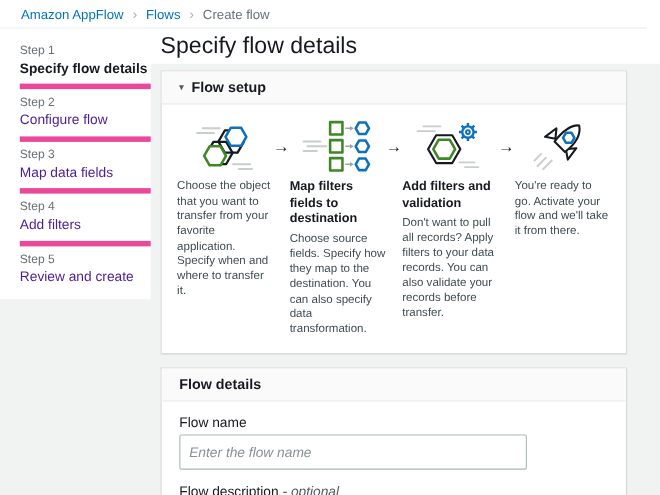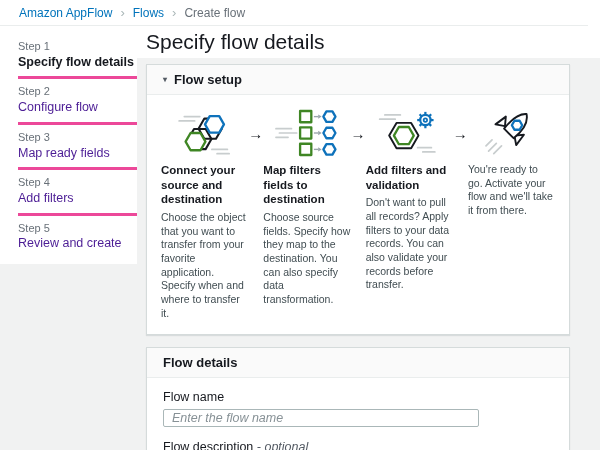--- a/index.html
+++ b/index.html
@@ -14,21 +14,21 @@
   .crumb-sep { color:#aab7b8; margin:0 8px; font-size:13px; }
   .crumb-current { color:#687078; }
 
   
   .page-bg { position:absolute; left:0; top:58px; width:600px; height:392px; background:#f1f2f2; }
 
   
   .steps-nav { position:absolute; left:0; top:26px; width:137px; background:#fff;
                padding:8px 0 6px 18px; z-index:2; }
   .step-item { padding:6px 0; }
-  .step-item + .step-item { border-top:3px solid #ec4899; }
+  .step-item + .step-item { border-top:5px solid #ec4899; }
   .step-num { font-size:11px; color:#687078; line-height:1.25; margin-bottom:1px; }
   .step-title { font-size:12.5px; color:#4c1d95; line-height:1.25; }
   .step-item.active .step-title { color:#16191f; font-weight:bold; }
 
   
   .main { position:absolute; left:146px; top:30px; width:424px; z-index:2; }
   .page-title { font-size:21px; font-weight:400; color:#16191f; margin-bottom:10px; }
 
   .panel { background:#fff; border:1px solid #d5dbdb; box-shadow:0 1px 1px rgba(0,28,36,.1); }
   .panel + .panel { margin-top:12px; }
@@ -41,21 +41,21 @@
   .setup-col { width:87px; flex:0 0 87px; }
   .setup-arrow { flex:1; text-align:center; font-size:15px; color:#16191f; margin-top:18px; }
   .icon-box { height:52px; display:flex; align-items:center; justify-content:center; margin-bottom:4px; }
   .col-title { font-size:11.5px; font-weight:bold; line-height:1.28; color:#16191f; margin-bottom:4px; }
   .col-body { font-size:10.5px; line-height:1.3; color:#414d52; }
 
   
   .form-body { padding:12px 16px 16px 16px; }
   .field-label { font-size:12.5px; color:#16191f; margin-bottom:4px; }
   .field-label em { color:#545b64; }
-  .text-input { width:316px; height:18px; border:1px solid #aab7b8; border-radius:2px;
+  .text-input { width:316px; height:32px; border:1px solid #aab7b8; border-radius:2px;
                 padding:0 8px; font-size:12.5px; font-family:"Liberation Sans",sans-serif;
                 color:#16191f; background:#fff; }
   .text-input::placeholder, .text-area::placeholder { color:#879196; font-style:italic; }
   .field-group + .field-group { margin-top:13px; }
 
   svg .spd { stroke:#c8cdce; stroke-width:2; stroke-linecap:round; }
   svg .blk { stroke:#16191f; fill:none; stroke-width:2.4; stroke-linejoin:round; }
   svg .blkf { stroke:#16191f; fill:#fff; stroke-width:2.2; stroke-linejoin:round; }
   svg .grn { stroke:#3f8624; fill:#fff; stroke-width:2.7; stroke-linejoin:round; }
   svg .blu { stroke:#0e72bb; fill:#fff; stroke-width:2.7; stroke-linejoin:round; }
@@ -78,21 +78,21 @@
   <div class="step-item active">
     <div class="step-num">Step 1</div>
     <div class="step-title">Specify flow details</div>
   </div>
   <div class="step-item">
     <div class="step-num">Step 2</div>
     <div class="step-title">Configure flow</div>
   </div>
   <div class="step-item">
     <div class="step-num">Step 3</div>
-    <div class="step-title">Map ready fields</div>
+    <div class="step-title">Map data fields</div>
   </div>
   <div class="step-item">
     <div class="step-num">Step 4</div>
     <div class="step-title">Add filters</div>
   </div>
   <div class="step-item">
     <div class="step-num">Step 5</div>
     <div class="step-title">Review and create</div>
   </div>
 </nav>
@@ -113,21 +113,20 @@
             <line class="spd" x1="14" y1="10" x2="32" y2="10"></line>
             <line class="spd" x1="8" y1="15" x2="26" y2="15"></line>
             <line class="spd" x1="46" y1="48" x2="64" y2="48"></line>
             <line class="spd" x1="52" y1="53" x2="66" y2="53"></line>
             <polygon class="blk" points="57.5,24 50.75,35.7 37.25,35.7 30.5,24 37.25,12.3 50.75,12.3"></polygon>
             <polygon class="blk" points="45.5,36 38.75,47.7 25.25,47.7 18.5,36 25.25,24.3 38.75,24.3"></polygon>
             <polygon class="grn" points="38.5,39 32.75,49 21.25,49 15.5,39 21.25,29 32.75,29"></polygon>
             <polygon class="blu" points="60,19 54.5,28.5 43.5,28.5 38,19 43.5,9.5 54.5,9.5"></polygon>
           </svg>
         </div>
-        <div class="col-title">Connect your source and destination</div>
         <div class="col-body">Choose the object that you want to transfer from your favorite application. Specify when and where to transfer it.</div>
       </div>
 
       <div class="setup-arrow">→</div>
 
       <div class="setup-col">
         <div class="icon-box">
           <svg viewBox="0 0 76 58" width="74" height="50">
             <line class="spd" x1="2" y1="24" x2="20" y2="24"></line>
             <line class="spd" x1="6" y1="29" x2="26" y2="29"></line>

